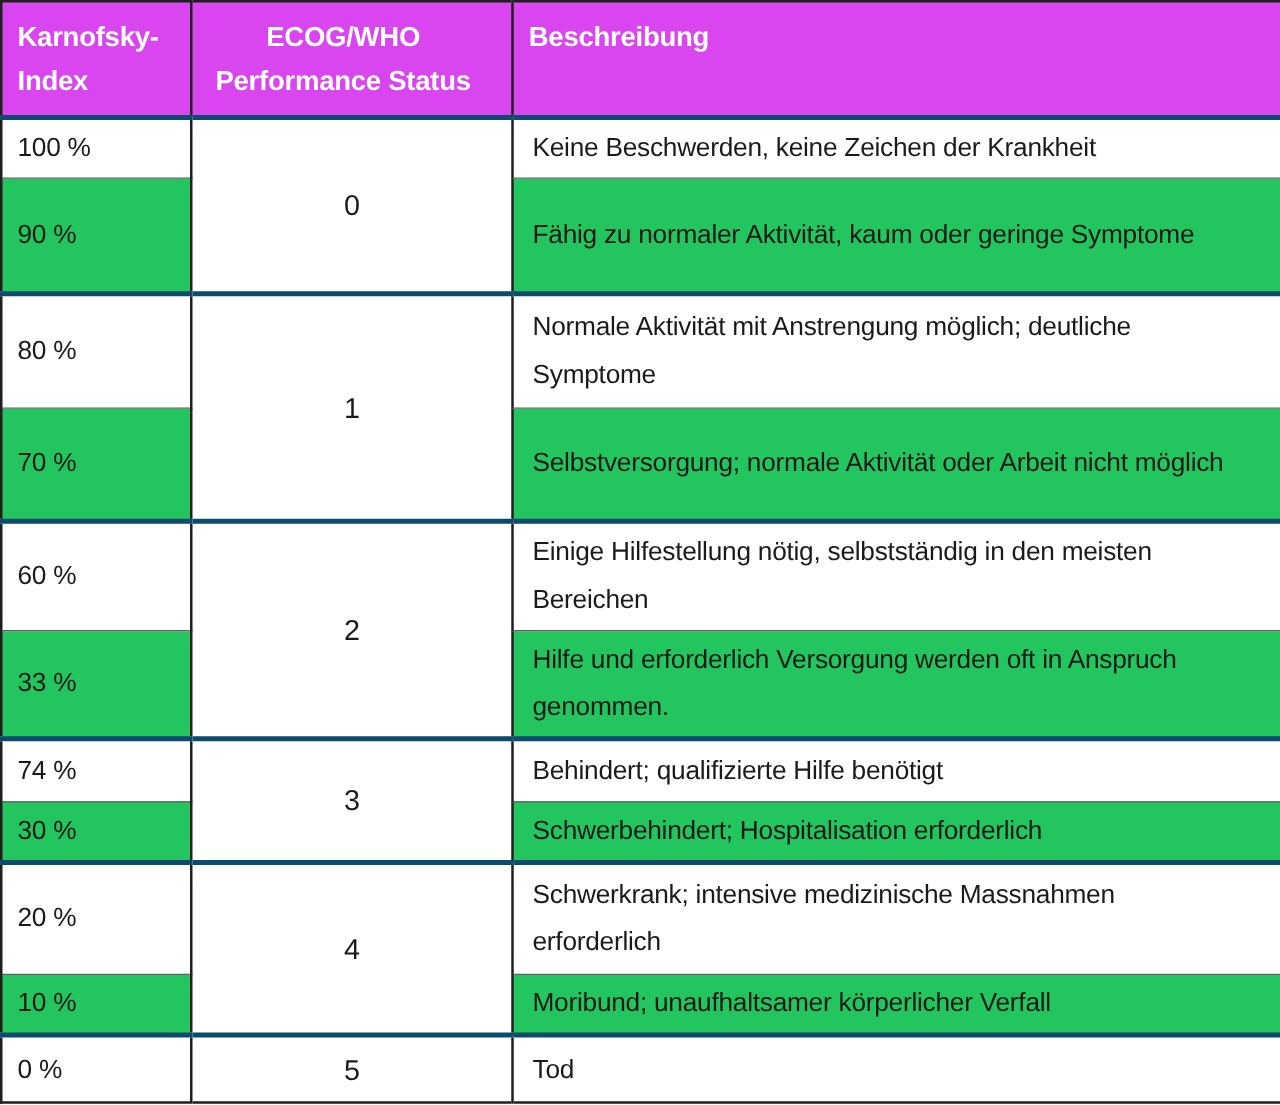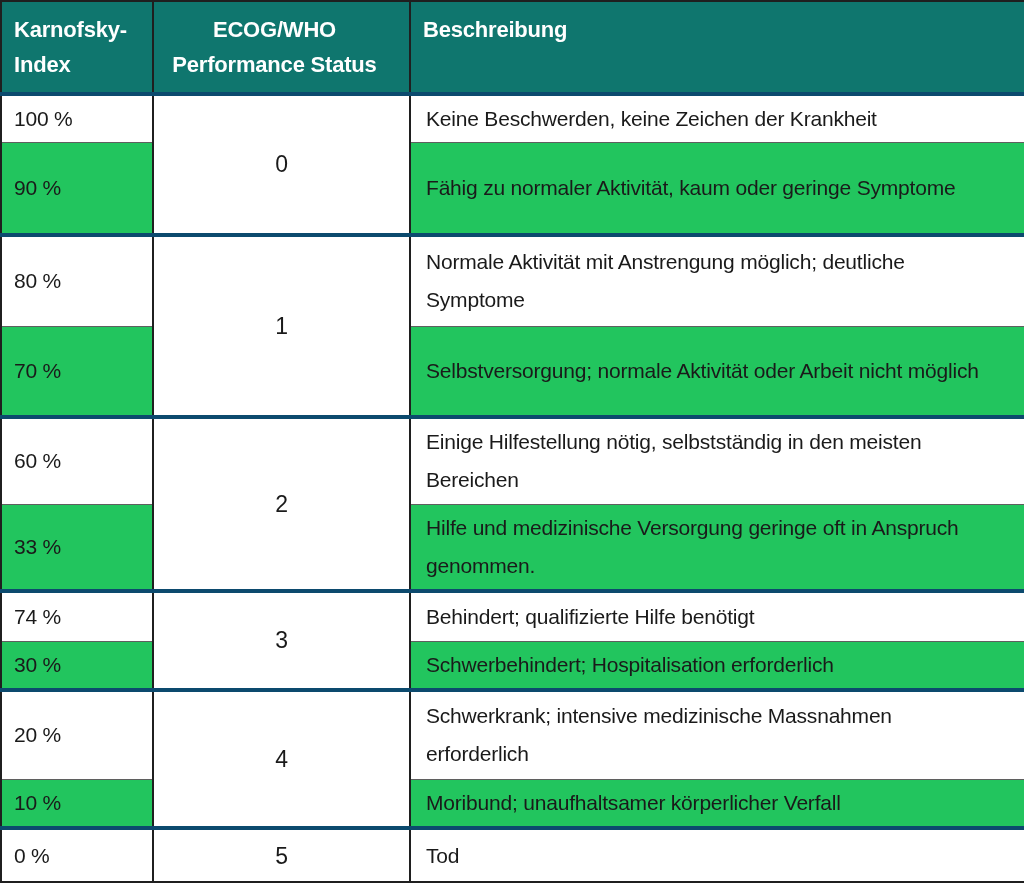--- a/index.html
+++ b/index.html
@@ -22,21 +22,21 @@
   }
   col.c1 { width: 152px; }
   col.c2 { width: 257px; }
   col.c3 { width: 615px; }
 
   
   table { border: 2px solid #1f1f1f; }
 
   
   thead th {
-    background: #0f766e;
+    background: #d946ef;
     color: #ffffff;
     font-size: 22px;
     font-weight: bold;
     line-height: 35px;
     text-align: left;
     vertical-align: top;
     padding: 10px 10px 10px 12px;
     border-left: 2px solid #1f1f1f;
     border-bottom: 3px solid #15181d;
     letter-spacing: -0.2px;
@@ -114,21 +114,21 @@
           <td class="pct-cell">70 %</td>
           <td class="desc-cell">Selbstversorgung; normale Aktivität oder Arbeit nicht möglich</td>
         </tr>
         <tr class="group-start" style="height: 88px; margin-left: 10px;">
           <td class="pct-cell">60 %</td>
           <td class="ecog-cell" rowspan="2">2</td>
           <td class="desc-cell">Einige Hilfestellung nötig, selbstständig in den meisten Bereichen</td>
         </tr>
         <tr class="group-cont shaded" style="height: 84px;">
           <td class="pct-cell">33 %</td>
-          <td class="desc-cell">Hilfe und medizinische Versorgung geringe oft in Anspruch genommen.</td>
+          <td class="desc-cell">Hilfe und erforderlich Versorgung werden oft in Anspruch genommen.</td>
         </tr>
         <tr class="group-start" style="height: 50px;">
           <td class="pct-cell">74 %</td>
           <td class="ecog-cell" rowspan="2">3</td>
           <td class="desc-cell">Behindert; qualifizierte Hilfe benötigt</td>
         </tr>
         <tr class="group-cont shaded" style="height: 47px;">
           <td class="pct-cell">30 %</td>
           <td class="desc-cell">Schwerbehindert; Hospitalisation erforderlich</td>
         </tr>

